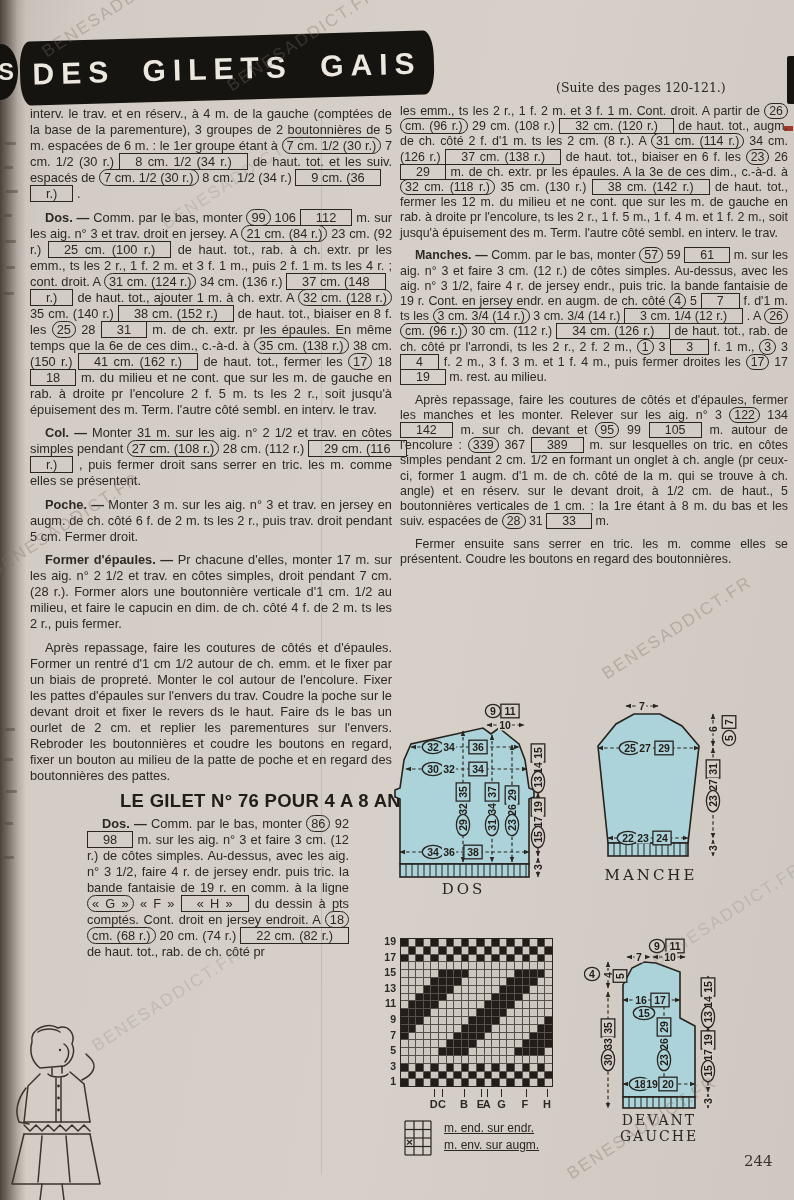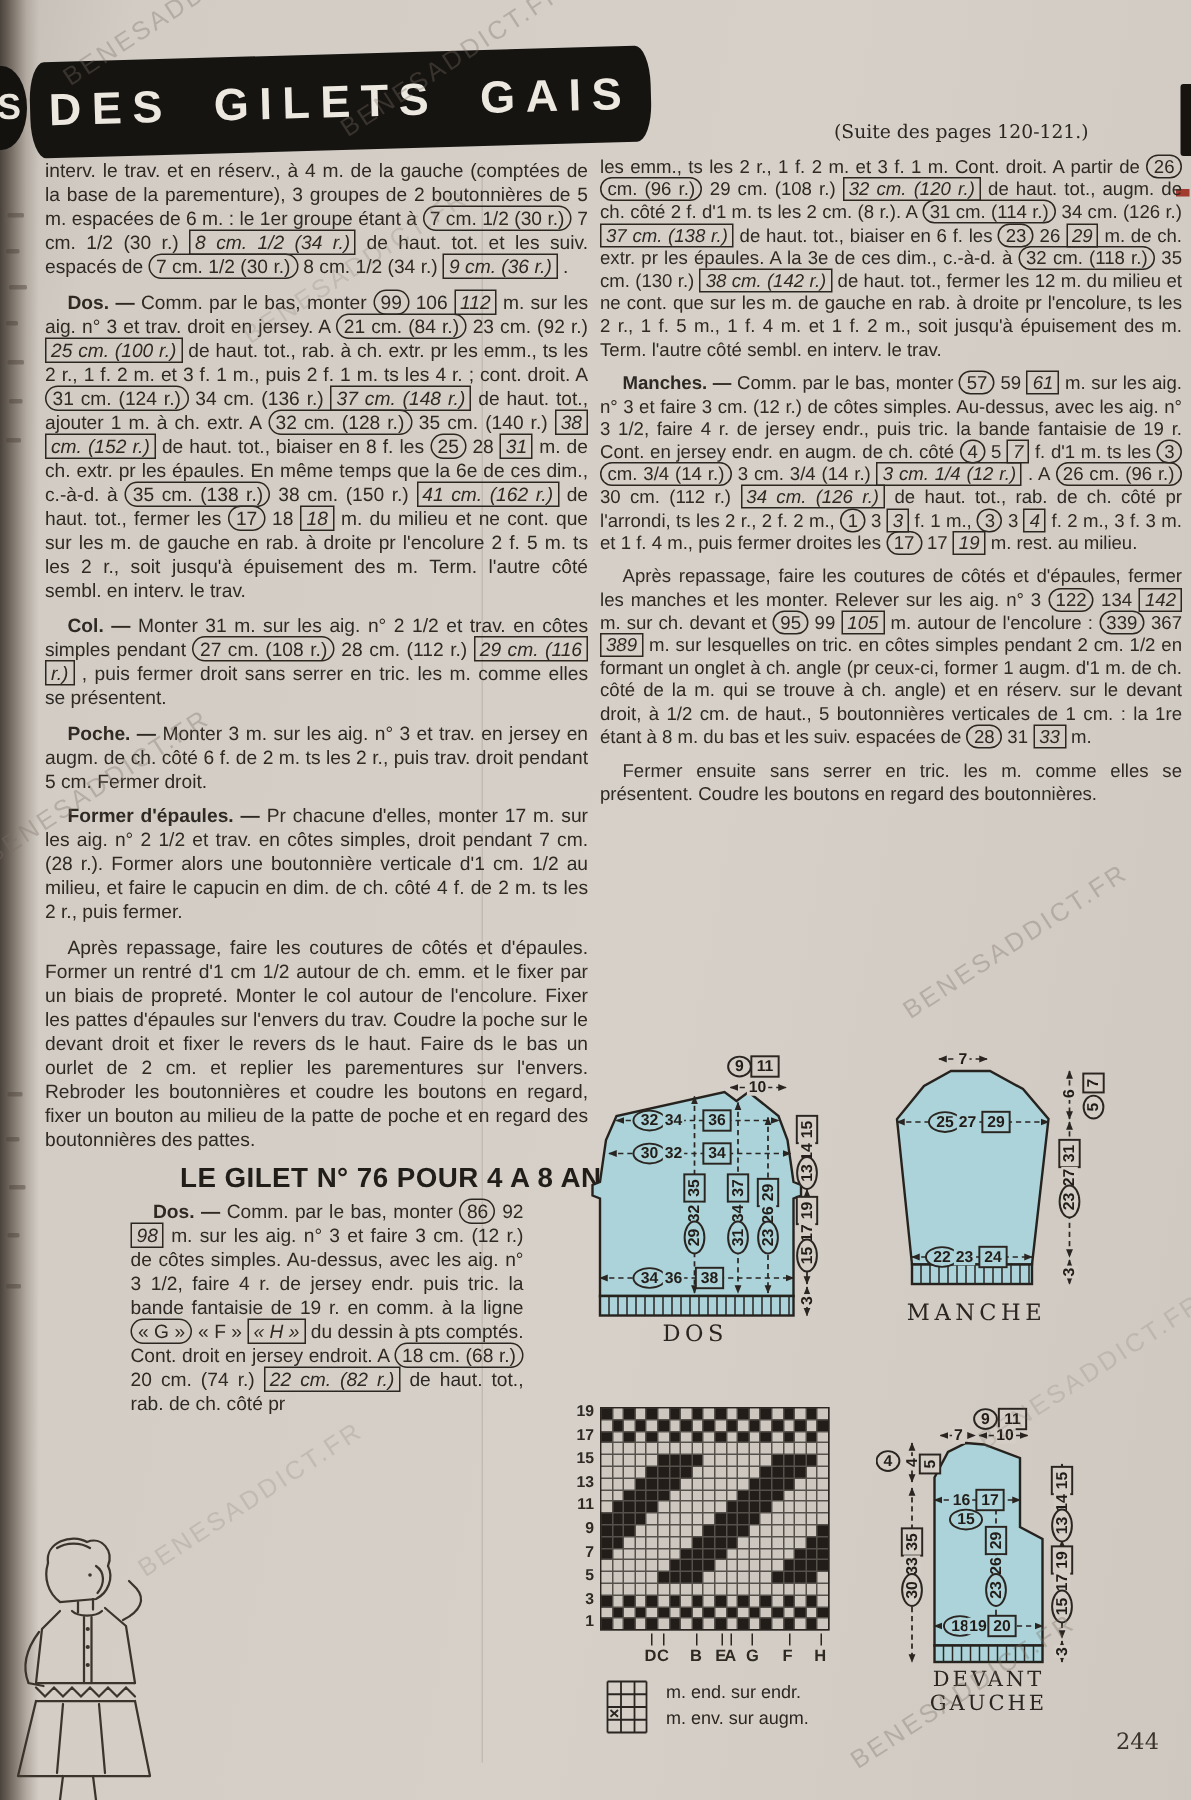--- a/index.html
+++ b/index.html
@@ -23,21 +23,21 @@
   .crease{position:absolute;left:321px;top:110px;width:1px;height:1065px;background:rgba(80,70,60,.14);}
 
   .col{position:absolute;text-align:justify;}
   .col-left{left:30px;top:106px;width:362px;font-size:12.8px;line-height:16px;}
   .col-right{left:400px;top:104px;width:388px;font-size:12.4px;line-height:15.2px;}
   .col p{margin:0 0 7.5px;text-indent:15px;}
   .col p.ni{text-indent:0;}
   .seg{display:inline;}
   .seg.lead{font-weight:bold;}
   .seg.oval{border:1.4px solid #2b2620;border-radius:11px;padding:0 4px;-webkit-box-decoration-break:clone;box-decoration-break:clone;}
-  .seg.box{border:1.4px solid #2b2620;padding:0 3px;-webkit-box-decoration-break:clone;box-decoration-break:clone;font-style:italic;}
+  .seg.box{border:1.4px solid #2b2620;padding:0 15px;-webkit-box-decoration-break:clone;box-decoration-break:clone;}
   h2{margin:9px 0 7px 90px;width:270px;font-size:18.5px;letter-spacing:.3px;white-space:nowrap;
      text-indent:0;text-align:center;color:#211d18;}
   .p8{margin-left:57px;width:262px;}
 
   .child{position:absolute;left:4px;top:1022px;}
   .child path,.child line,.child circle{stroke:#3b342c;stroke-width:1.5;fill:none;stroke-linecap:round;}
   .child circle.dot{fill:#3b342c;stroke:none;}
 
   .diag{position:absolute;}
   .shp{fill:#abd3d9;stroke:#26221d;stroke-width:1.6;}
@@ -52,21 +52,21 @@
   .cell{background:#cdc7bf;}
   .cell.f{background:#221d18;}
   #rowlabels{position:absolute;left:-20px;top:0;width:16px;height:150px;}
   .rlab{position:absolute;right:0;font-weight:bold;font-size:10.5px;line-height:14px;}
   #collabels{position:absolute;left:1px;top:151px;width:154px;height:28px;}
   .tick{position:absolute;top:0;width:1px;height:8px;background:#2a2520;}
   .clab{position:absolute;top:9px;font-size:11px;font-weight:bold;}
 
   .legend{position:absolute;left:404px;top:1120px;display:flex;gap:12px;align-items:flex-start;}
   .legend-icon line,.legend-icon path{stroke:#2a2520;stroke-width:1.2;}
-  .legend-lines div{font-size:12px;line-height:17px;color:#2b2620;}
+  .legend-lines div{font-size:12px;line-height:17px;color:#2b2620;text-decoration:underline;}
 
   .wm{position:absolute;font-size:17px;letter-spacing:2px;color:rgba(122,112,99,.34);
       transform:rotate(-33deg);white-space:nowrap;pointer-events:none;z-index:5;}
   .wm.l{color:rgba(122,112,99,.2);}
   .pagenum{position:absolute;left:744px;top:1152px;font-family:"DejaVu Serif",serif;font-size:15px;color:#3a332c;}
 </style>
 </head>
 <body>
 
 <div class="spine"></div>

